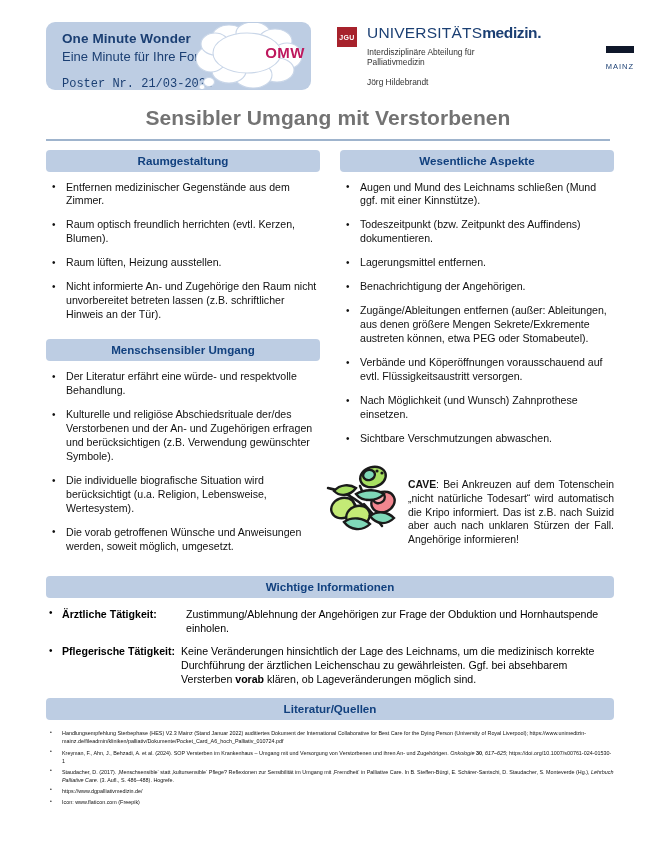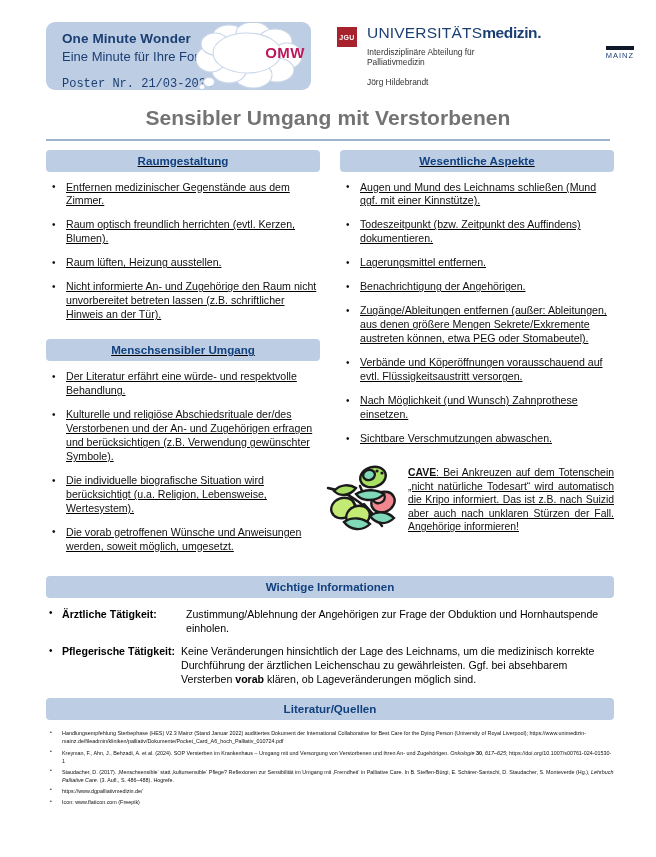--- a/index.html
+++ b/index.html
@@ -145,22 +145,22 @@
     line-height: 1.2;
   }
 
   .mainz-tag {
     position: absolute;
     right: 4px;
     top: 21px;
     font-size: 7.5px;
     color: #1b3f73;
     letter-spacing: 1px;
-    border-top: 4px solid #0f172a;
-    padding-top: 1px;
+    border-top: 7px solid #0f172a;
+    padding-top: 9px;
   }
 
   
   .poster-title {
     text-align: center;
     font-size: 21px;
     font-weight: bold;
     color: #737373;
     margin-top: 6px;
     letter-spacing: 0.1px;
@@ -176,21 +176,20 @@
   .columns {
     display: flex;
     padding: 0 18px 0 18px;
     margin-top: 9px;
     gap: 10px;
   }
 
   .col {
     flex: 1 1 0;
     min-width: 0;
-    text-decoration: underline;
   }
   .col-left  { padding-left: 28px; padding-right: 2px; }
   .col-right { padding-left: 8px; padding-right: 24px; }
 
   .section-bar {
     background: #bdcde3;
     border-radius: 4px;
     text-align: center;
     font-size: 11.6px;
     font-weight: bold;
@@ -221,21 +220,21 @@
     top: -0.5px;
     font-size: 10px;
     color: #111111;
   }
 
   .spacer-sm { height: 7px; }
 
   
   .cave-wrap {
     display: flex;
-    align-items: flex-start;
+    align-items: flex-end;
     margin-top: 12px;
     margin-left: -14px;
   }
 
   .olive-icon {
     flex: 0 0 auto;
     width: 80px;
     height: 86px;
     margin-top: 2px;
   }

